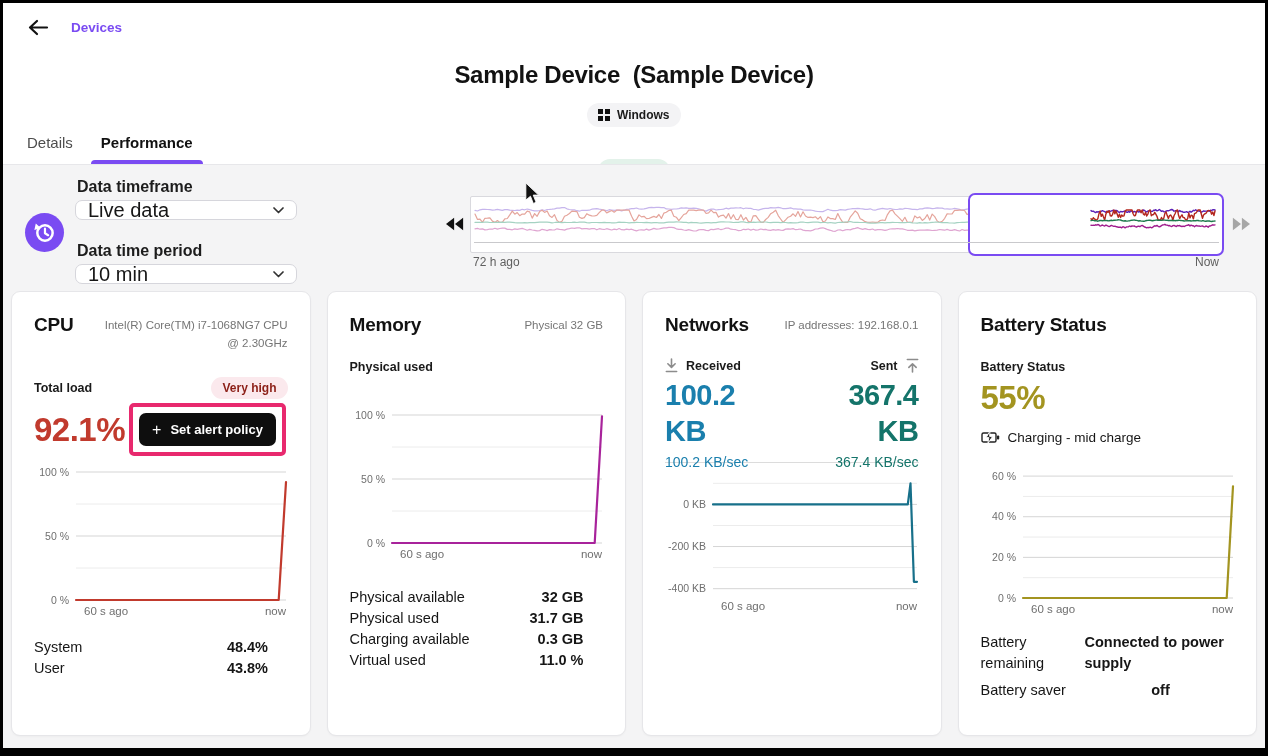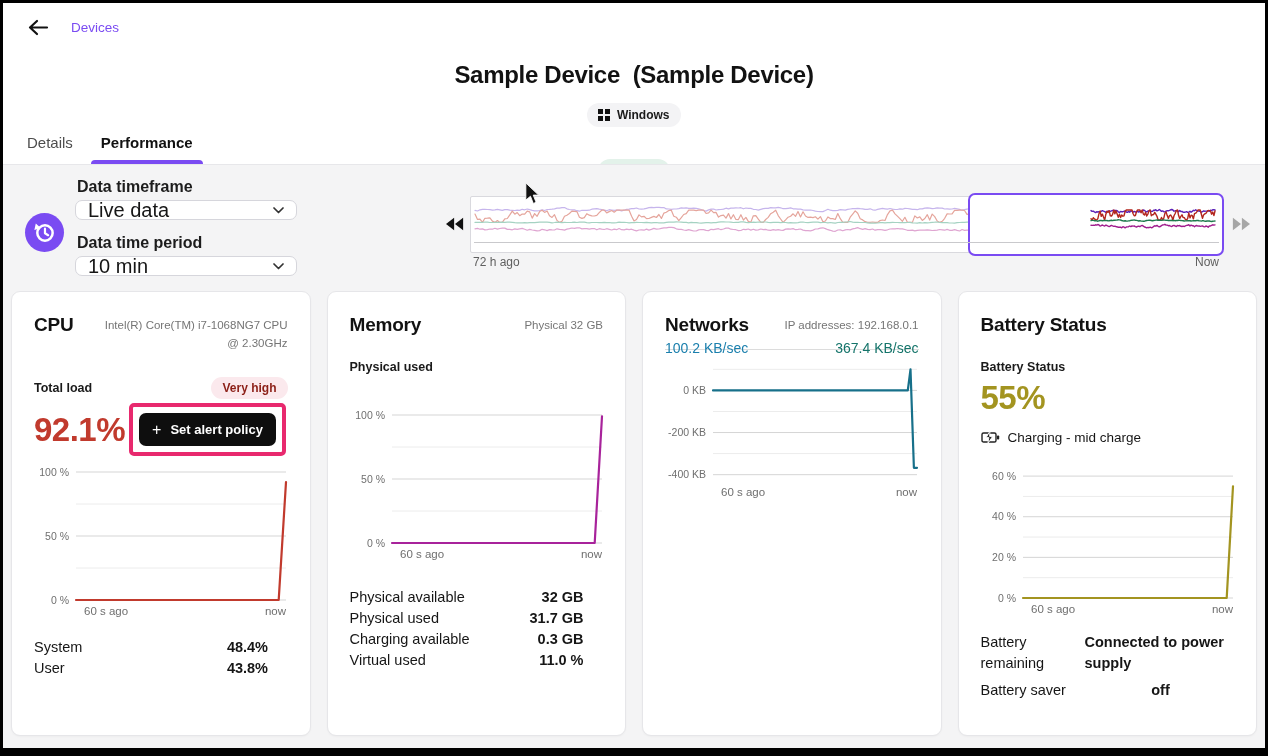--- a/index.html
+++ b/index.html
@@ -4,21 +4,21 @@
 <style>
   * { box-sizing: border-box; margin: 0; padding: 0; }
   html,body { background:#000; }
   body { font-family:"Liberation Sans", sans-serif; width:1268px; height:756px; overflow:hidden; }
   .frame { padding:3px 3px 8px 3px; width:1268px; height:756px; }
   .page { background:#fff; width:1262px; height:745px; display:flex; flex-direction:column; overflow:hidden; position:relative; }
 
   
   .topbar { display:flex; align-items:center; gap:20px; padding:12px 24px 0 24px; height:36px; }
   .back-button { width:24px; height:18px; cursor:pointer; display:flex; align-items:center; }
-  .breadcrumb { color:var(--c-accent,#7a4bf2); font-size:13.5px; font-weight:400; cursor:pointer; }
+  .breadcrumb { color:var(--c-accent,#7a4bf2); font-size:13.5px; font-weight:700; cursor:pointer; }
 
   .title-row { display:flex; align-items:center; gap:14px; padding:22px 8px 0 8px; height:52px;flex-direction:column; }
   .page-title { font-size:24px; font-weight:800; color:#121212; letter-spacing:-0.3px; white-space:pre-wrap; }
   .os-badge { display:flex; align-items:center; gap:7px; background:#f3f3f5; border-radius:14px; padding:5px 11px; font-size:12px; font-weight:600; color:#1a1a1a; }
   .win-logo { display:grid; grid-template-columns:5px 5px; grid-template-rows:5px 5px; gap:1.5px; }
   .win-logo i { background:#111; }
   .status-badge { display:flex; align-items:center; gap:6px; background:#e3f2ea; border-radius:14px; padding:5px 12px; font-size:12px; font-weight:600; color:var(--c-online,#1f9a58);margin-top:18px; }
   .status-dot { width:7px; height:7px; border-radius:50%; background:var(--c-online,#1f9a58); }
 
   .tabs { display:flex; gap:20px; padding:0 20px; margin-top:34px; }
@@ -147,21 +147,21 @@
       </span>
 
       <div class="selectors">
         <div class="select-label">Data timeframe</div>
         <div class="select">
           <span>Live data</span>
           <svg width="11" height="7" viewBox="0 0 11 7">
             <path d="M1 1 L5.5 5.5 L10 1" stroke="#333" stroke-width="1.7" fill="none" stroke-linecap="round" stroke-linejoin="round"></path>
           </svg>
         </div>
-        <div class="select-label" style="margin-top:14px">Data time period</div>
+        <div class="select-label" style="margin-top:22px">Data time period</div>
         <div class="select">
           <span>10 min</span>
           <svg width="11" height="7" viewBox="0 0 11 7">
             <path d="M1 1 L5.5 5.5 L10 1" stroke="#333" stroke-width="1.7" fill="none" stroke-linecap="round" stroke-linejoin="round"></path>
           </svg>
         </div>
       </div>
 
       <span class="rewind-button">
         <svg width="18" height="14" viewBox="0 0 20 14">
@@ -288,20 +288,40 @@
             <span>Virtual used</span>
             <span class="stat-val">11.0 %</span>
           </div>
         </div>
       </article>
 
       <article class="card">
         <div class="card-head">
           <h2 class="card-title">Networks</h2>
           <div class="card-sub">IP addresses: 192.168.0.1</div>
+        </div>
+        <div class="net-flows">
+          <div class="flow received">
+            <div class="flow-head">
+              <svg width="13" height="15" viewBox="0 0 12 14">
+                <path d="M6 1 V8.6 M2.6 5.4 L6 8.8 L9.4 5.4 M1.2 12.6 H10.8" stroke="#8c8c8c" stroke-width="1.5" fill="none" stroke-linecap="round" stroke-linejoin="round"></path>
+              </svg>
+              <span>Received</span>
+            </div>
+            <div class="flow-value">100.2 KB</div>
+          </div>
+          <div class="flow sent">
+            <div class="flow-head">
+              <span>Sent</span>
+              <svg width="13" height="15" viewBox="0 0 12 14">
+                <path d="M1.2 1.4 H10.8 M6 13 V5.4 M2.6 8.8 L6 5.4 L9.4 8.8" stroke="#8c8c8c" stroke-width="1.5" fill="none" stroke-linecap="round" stroke-linejoin="round"></path>
+              </svg>
+            </div>
+            <div class="flow-value">367.4 KB</div>
+          </div>
         </div>
         <div class="net-rates">
           <span class="rx">100.2 KB/sec</span>
           <span class="tx">367.4 KB/sec</span>
         </div>
         <div class="chart net-chart"><svg width="254" height="142">
                 <line x1="48" y1="11.321428571428571" x2="252" y2="11.321428571428571" stroke="#ececec" stroke-width="1"></line>
                 <line x1="48" y1="32.39285714285714" x2="252" y2="32.39285714285714" stroke="#d5d5d5" stroke-width="1"></line>
                 <text x="41" y="35.89285714285714" text-anchor="end" fill="#6f6f6f" font-size="10.5">0 KB</text>
                 <line x1="48" y1="53.464285714285715" x2="252" y2="53.464285714285715" stroke="#ececec" stroke-width="1"></line>

